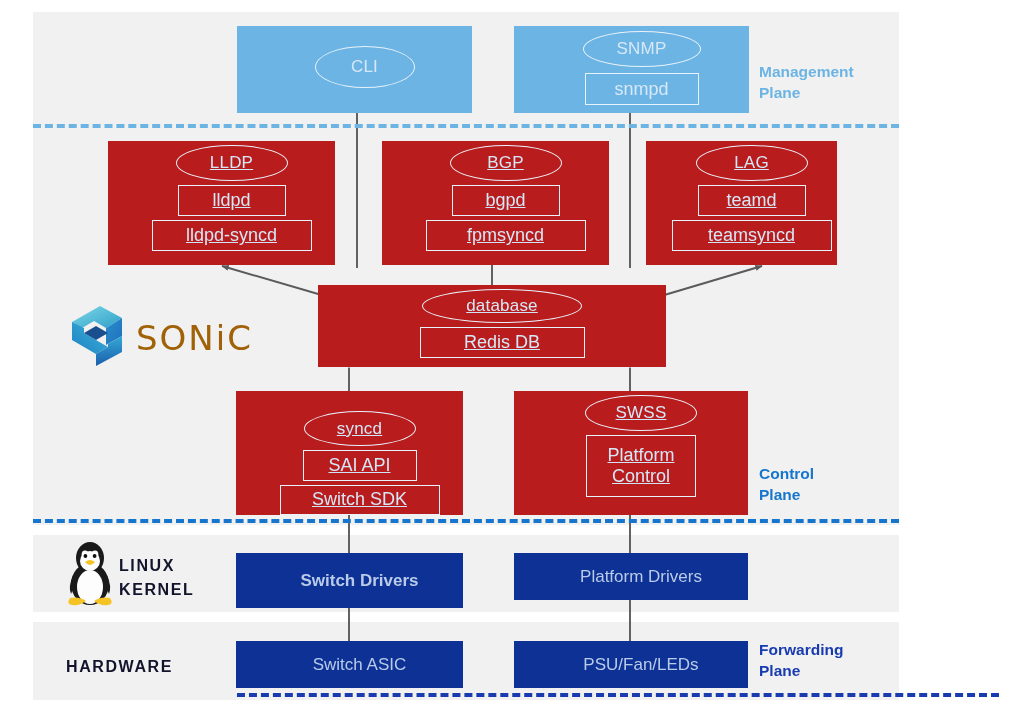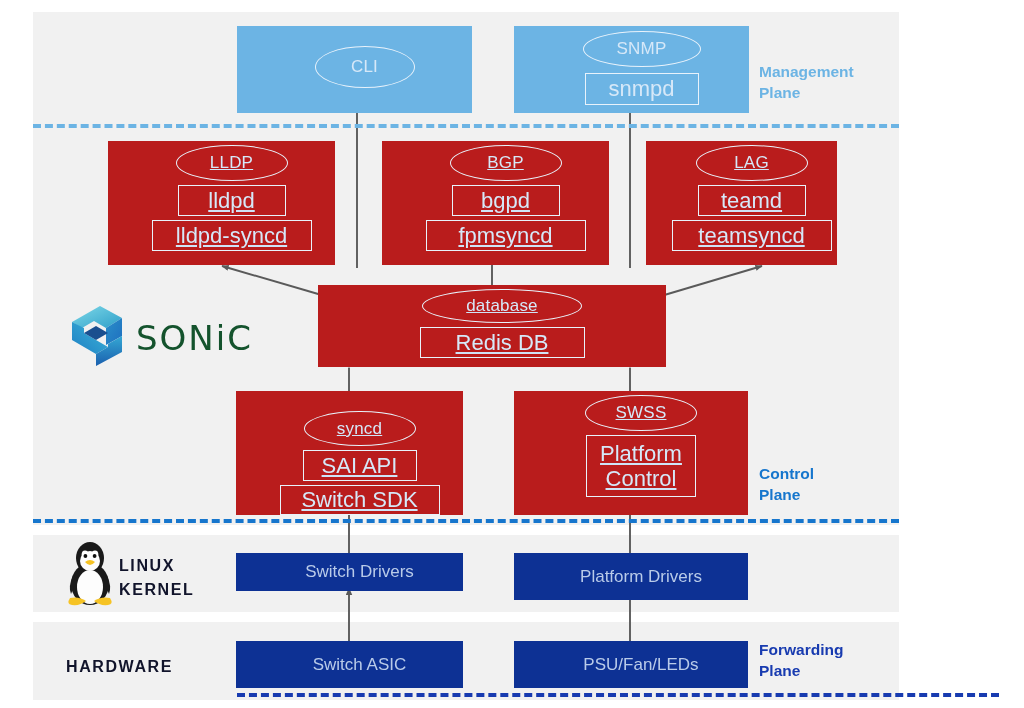--- a/index.html
+++ b/index.html
@@ -57,21 +57,21 @@
     letter-spacing: .2px;
     white-space: nowrap;
   }
   .subbox {
     box-sizing: border-box;
     border: 1.6px solid #e8f2fb;
     color: #d6e8f8;
     display: flex;
     align-items: center;
     justify-content: center;
-    font-size: 22px;
+    font-size: 18px;
     text-align: center;
     line-height: 1.15;
     white-space: pre-line;
   }
 
   
   .boxlabel {
     position: absolute;
     width: 100%;
     text-align: center;
@@ -124,21 +124,21 @@
     position: absolute;
     left: 0; top: 0;
     width: 1024px; height: 708px;
     pointer-events: none;
   }
   .sonic-word {
     position: absolute;
     left: 136px; top: 318px;
     font-size: 34px;
     letter-spacing: 2px;
-    color: #14532d;
+    color: #a16207;
     font-family: "DejaVu Sans", sans-serif;
   }
 </style>
 </head>
 <body>
 
 <div id="stage">
 
   <div class="panel" id="panel-main"></div>
   <div class="panel" id="panel-kernel"></div>
@@ -224,21 +224,21 @@
   <div class="box ctrl" style="left:514px; top:391px; width:234px; height:124px;">
     <div class="ellipse" style="width:112px; height:36px; margin-top:4px;">SWSS</div>
     <div class="subbox" style="width:110px; height:62px; margin-top:4px;">Platform
 Control</div>
   </div>
 
   <div class="dash mid" style="left:33px; top:519px; width:866px;"></div>
   <div class="plane-label mid" style="left:759px; top:464px; width:232px;">Control
 Plane</div>
 
-  <div class="box drv" style="left:236px; top:553px; width:227px; height:38px;">
+  <div class="box drv" style="left:236px; top:553px; width:227px; height:55px;font-weight:bold;">
     <div class="boxlabel">Switch Drivers</div>
   </div>
   <div class="box drv" style="left:514px; top:553px; width:234px; height:47px;text-decoration:underline;">
     <div class="boxlabel">Platform Drivers</div>
   </div>
   <div class="row-caption" style="left:119px; top:554px;">LINUX
 KERNEL</div>
 
   <div class="box drv" style="left:514px; top:641px; width:234px; height:47px;">
     <div class="boxlabel">PSU/Fan/LEDs</div>

